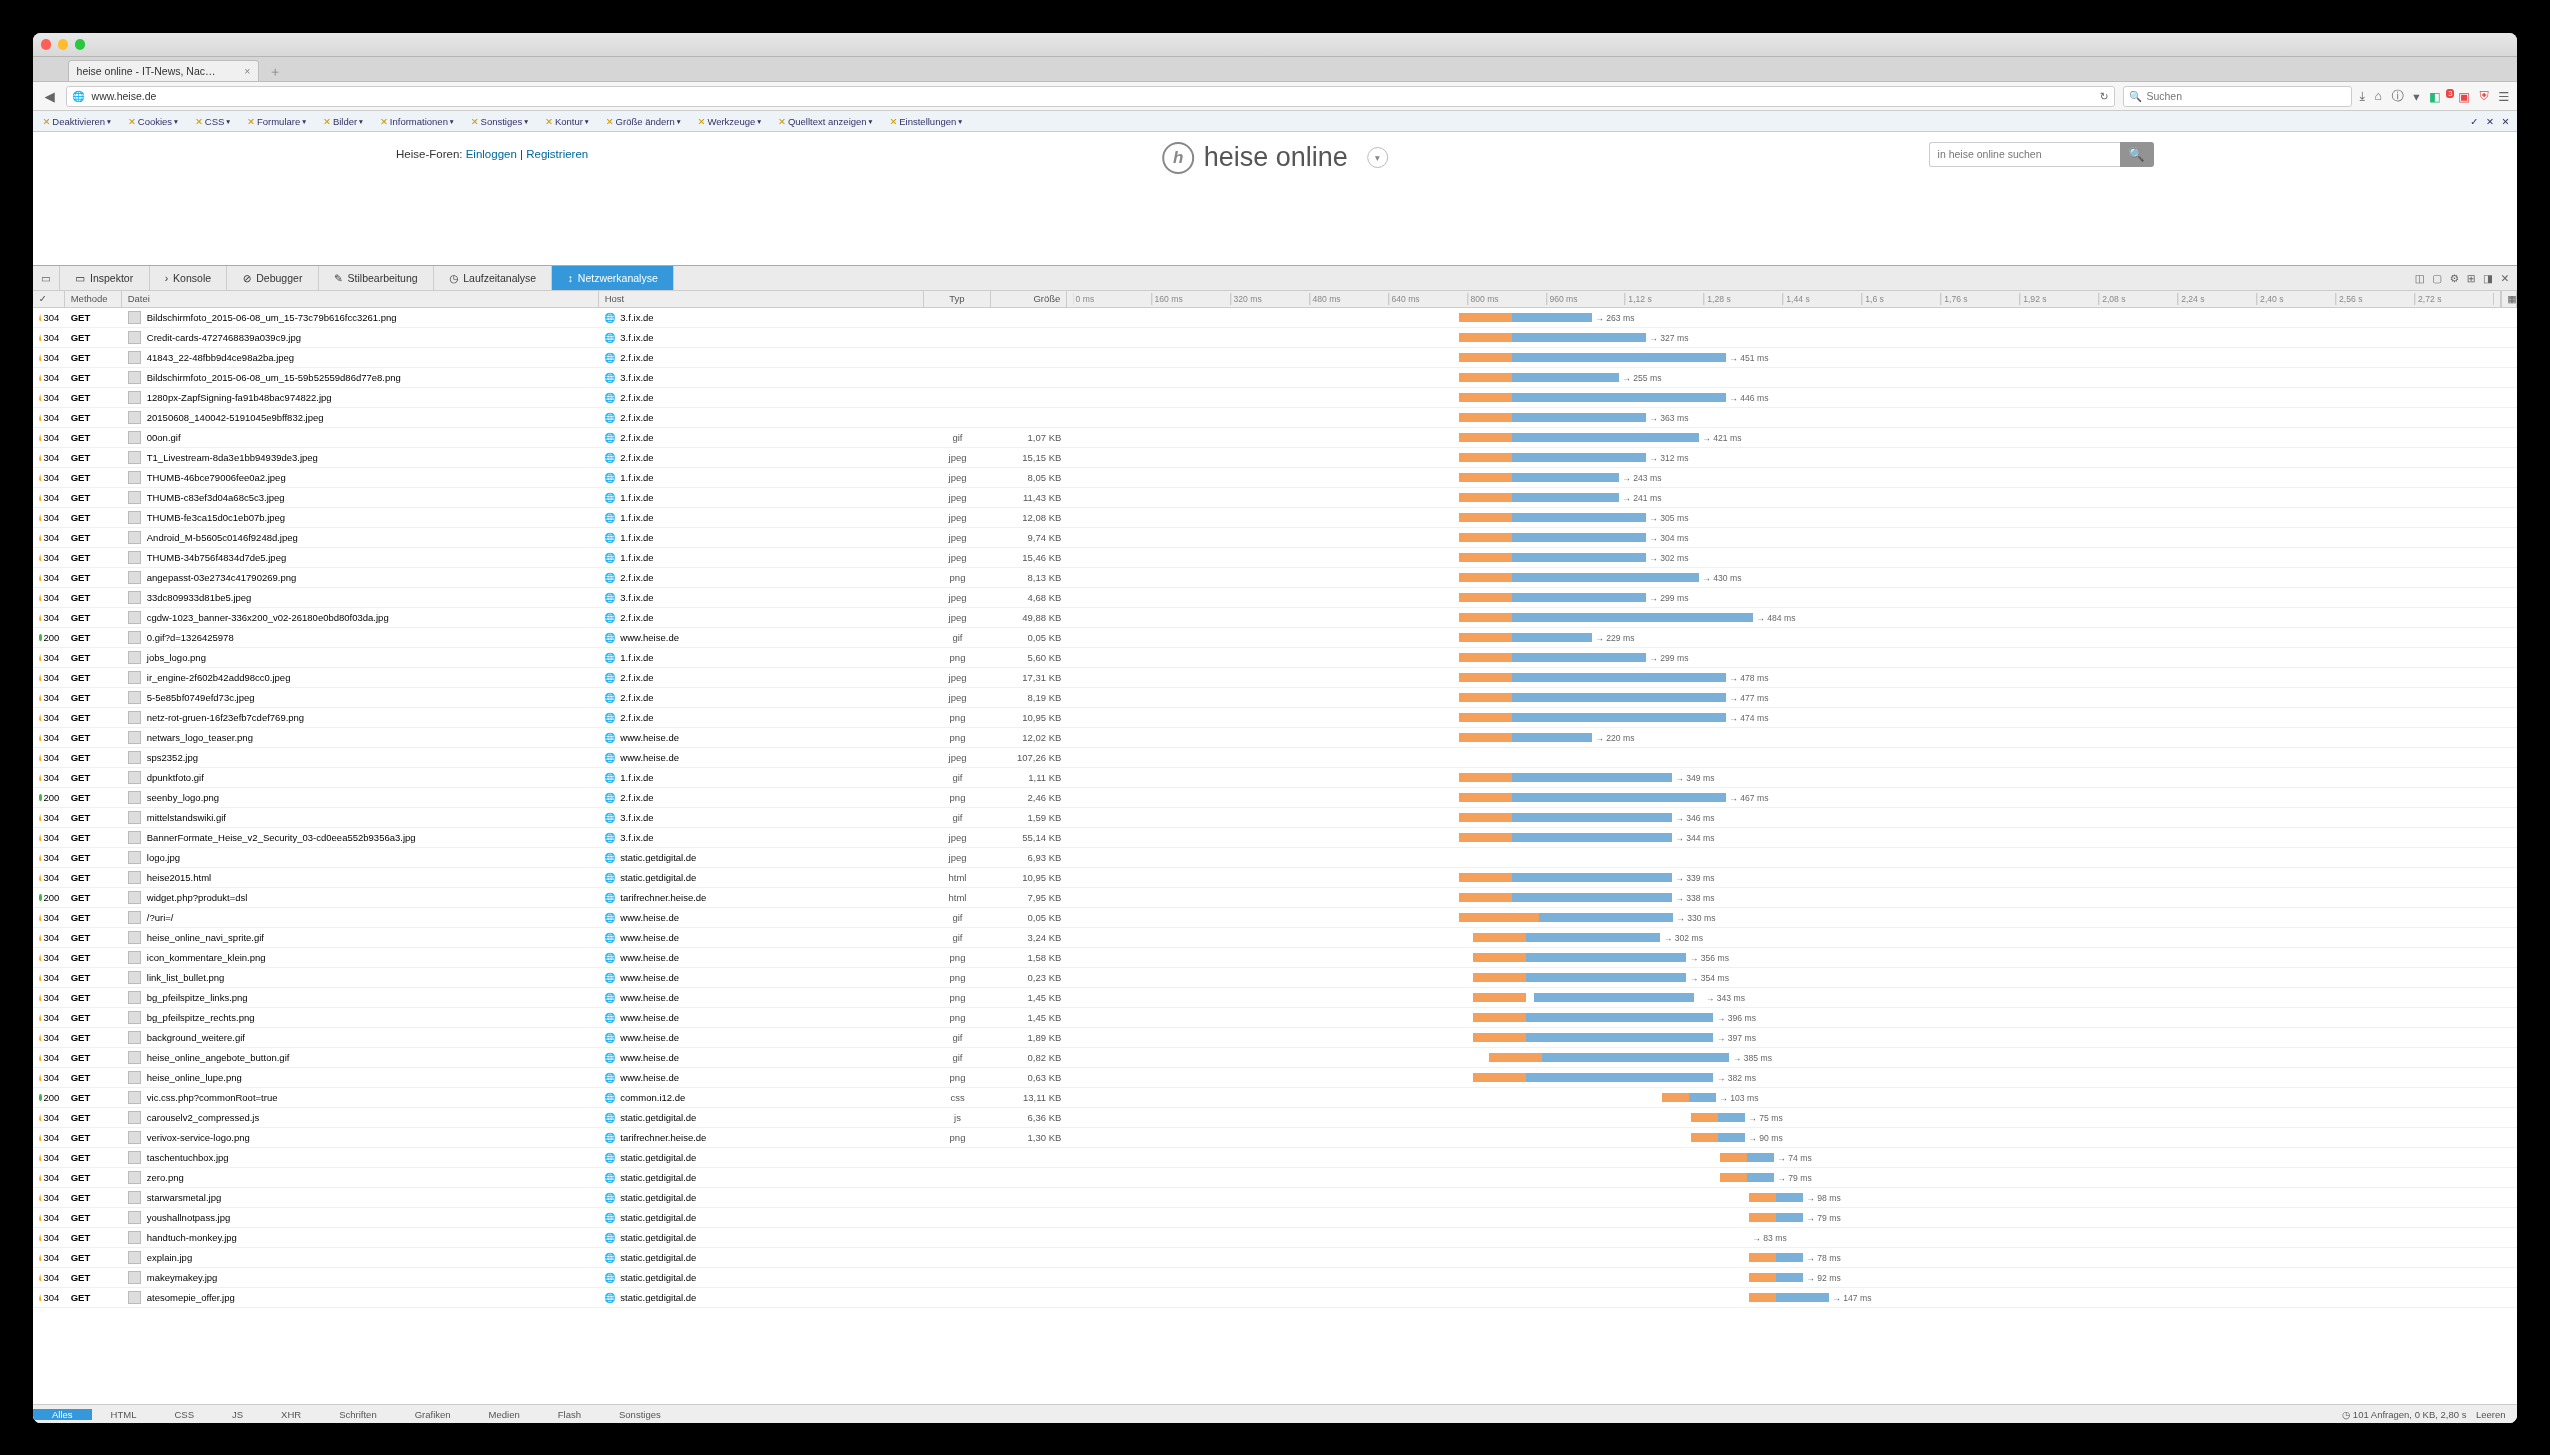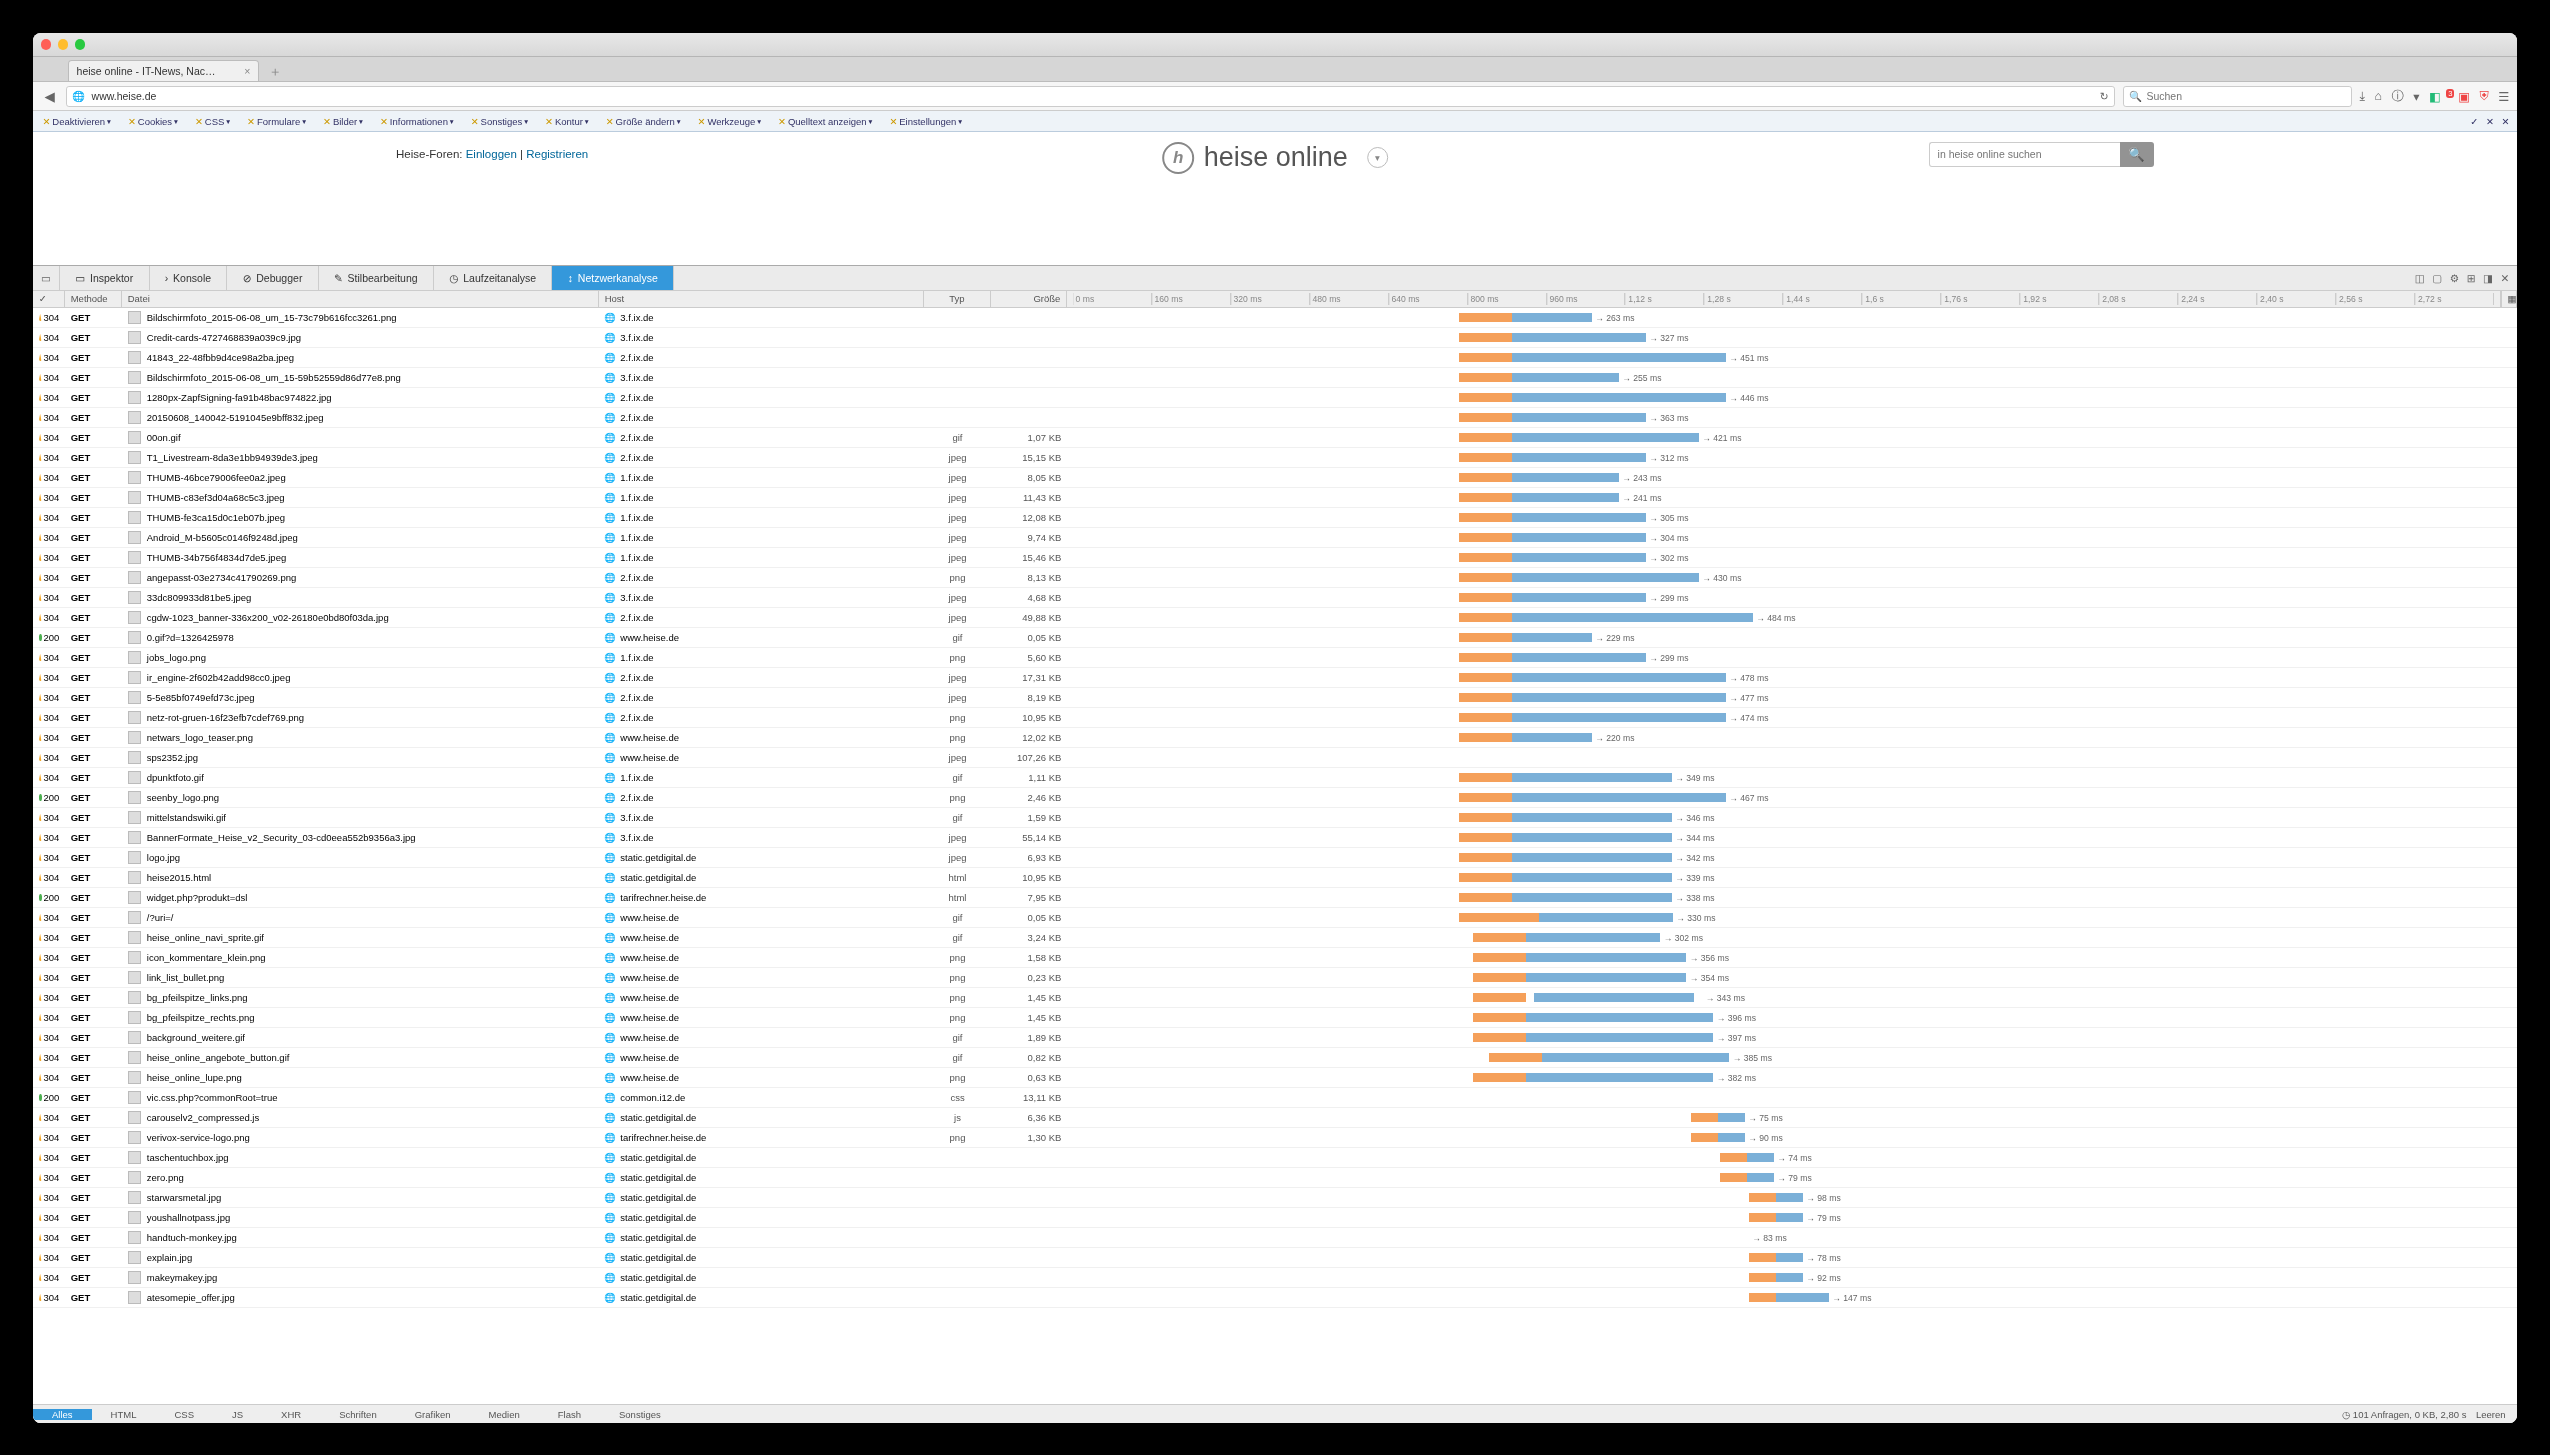--- a/index.html
+++ b/index.html
@@ -823,27 +823,20 @@
             <span>304</span>
           </div>
           <div class="c meth">GET</div>
           <div class="c file">
             <span class="thumb"></span>
             <span>logo.jpg</span>
           </div>
           <div class="c host"><span class="globe">🌐</span>static.getdigital.de</div>
           <div class="c type">jpeg</div>
           <div class="c size">6,93 KB</div>
-          <div class="c tl">
-            <div class="bar" style="left:27%;">
-              <div class="wait" style="width:53px"></div>
-              <div class="recv" style="width:160px"></div>
-              <span class="lbl">→ 342 ms</span>
-            </div>
-          </div>
         </div>
         <div class="row">
           <div class="c st">
             <span class="dot warn"></span>
             <span>304</span>
           </div>
           <div class="c meth">GET</div>
           <div class="c file">
             <span class="thumb"></span>
             <span>heise2015.html</span>
@@ -1075,20 +1068,27 @@
             <span>200</span>
           </div>
           <div class="c meth">GET</div>
           <div class="c file">
             <span class="thumb"></span>
             <span>vic.css.php?commonRoot=true</span>
           </div>
           <div class="c host"><span class="globe">🌐</span>common.i12.de</div>
           <div class="c type">css</div>
           <div class="c size">13,11 KB</div>
+          <div class="c tl">
+            <div class="bar" style="left:41%;">
+              <div class="wait" style="width:27px"></div>
+              <div class="recv" style="width:27px"></div>
+              <span class="lbl">→ 103 ms</span>
+            </div>
+          </div>
         </div>
         <div class="row">
           <div class="c st">
             <span class="dot warn"></span>
             <span>304</span>
           </div>
           <div class="c meth">GET</div>
           <div class="c file">
             <span class="thumb"></span>
             <span>carouselv2_compressed.js</span>

